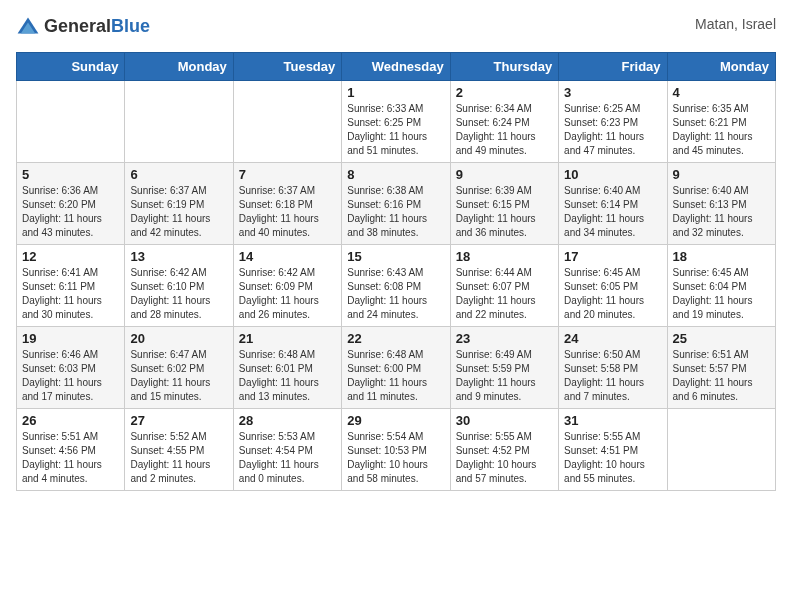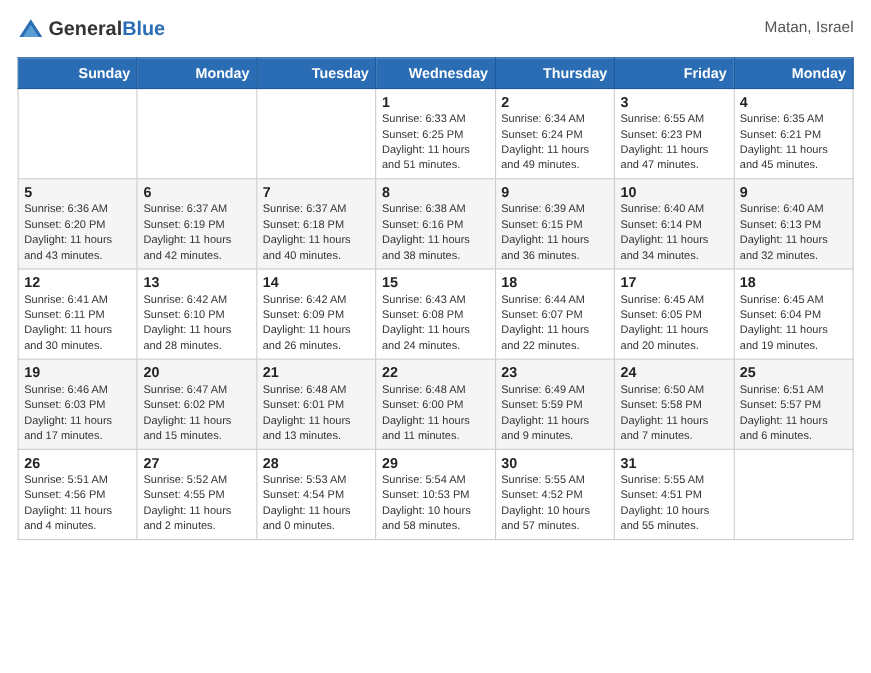--- a/index.html
+++ b/index.html
@@ -131,21 +131,21 @@
         </td>
         <td>
           <div class="day-num">2</div>
           <div class="day-info">Sunrise: 6:34 AM
 Sunset: 6:24 PM
 Daylight: 11 hours
 and 49 minutes.</div>
         </td>
         <td>
           <div class="day-num">3</div>
-          <div class="day-info">Sunrise: 6:55 AM
+          <div class="day-info">Sunrise: 6:25 AM
 Sunset: 6:23 PM
 Daylight: 11 hours
 and 47 minutes.</div>
         </td>
         <td>
           <div class="day-num">4</div>
           <div class="day-info">Sunrise: 6:35 AM
 Sunset: 6:21 PM
 Daylight: 11 hours
 and 45 minutes.</div>

